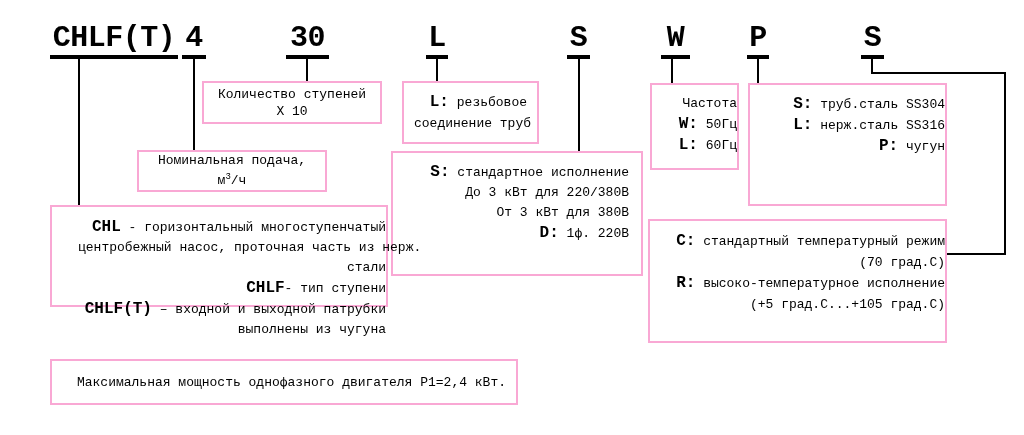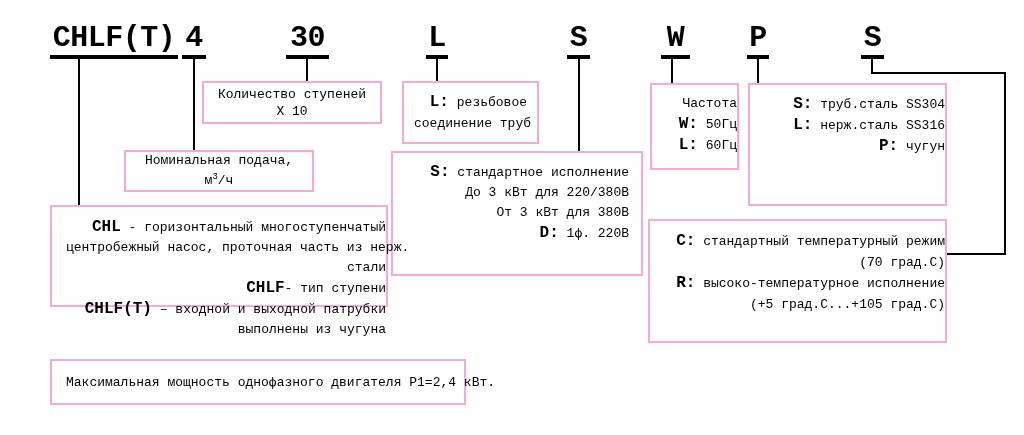--- a/index.html
+++ b/index.html
@@ -111,21 +111,21 @@
 
   <div class="vline" style="left:871px; top:58px; height:16px;"></div>
   <div class="hline" style="left:871px; top:72px; width:135px;"></div>
   <div class="vline" style="left:1004px; top:72px; height:183px;"></div>
   <div class="hline" style="left:947px; top:253px; width:59px;"></div>
 
   <div class="box center" style="left:202px; top:81px; width:180px; height:43px;">
     <span>Количество ступеней Х 10</span>
   </div>
 
-  <div class="box center" style="left:124px; top:150px; width:190px; height:42px;">
+  <div class="box center" style="left:137px; top:150px; width:190px; height:42px;">
     <span><span>Номинальная подача, м</span><sup>3</sup><span>/ч</span></span>
   </div>
 
   <div class="box vcenter" style="left:402px; top:81px; width:137px; height:63px;">
     <div class="row lh21"><span class="k">L:</span>
       <span>резьбовое</span></div>
     <div class="row lh21">соединение труб</div>
   </div>
 
   <div class="box" style="left:391px; top:151px; width:252px; height:125px; padding:9px 12px;">
@@ -156,28 +156,28 @@
 
   <div class="box" style="left:648px; top:219px; width:299px; height:124px; padding:10px 0 8px 12px;">
     <div class="row lh21"><span class="k">C:</span>
       <span>стандартный температурный режим</span></div>
     <div class="row lh21">(70 град.С)</div>
     <div class="row lh21"><span class="k">R:</span>
       <span>высоко-температурное исполнение</span></div>
     <div class="row lh21">(+5 град.С...+105 град.С)</div>
   </div>
 
-  <div class="box" style="left:50px; top:205px; width:338px; height:102px; padding:10px 0 0 14px;">
+  <div class="box" style="left:50px; top:205px; width:338px; height:102px; padding:10px 0 0 26px;">
     <div class="row lh20"><span class="k">CHL</span>
       <span>- горизонтальный многоступенчатый</span></div>
     <div class="row lh20">центробежный насос, проточная часть из нерж.</div>
     <div class="row lh20">стали</div>
     <div class="row lh20"><span class="k">CHLF</span><span>- тип ступени</span></div>
     <div class="row lh20"><span class="k">CHLF(T)</span>
       <span>– входной и выходной патрубки</span></div>
     <div class="row lh20">выполнены из чугуна</div>
   </div>
 
-  <div class="box vcenter" style="left:50px; top:359px; width:416px; height:46px; padding-left:14px;">
+  <div class="box vcenter" style="left:50px; top:359px; width:468px; height:46px; padding-left:14px;">
     <div class="row">Максимальная мощность однофазного двигателя P1=2,4 кВт.</div>
   </div>
 
 </div>
 
 </body></html>

